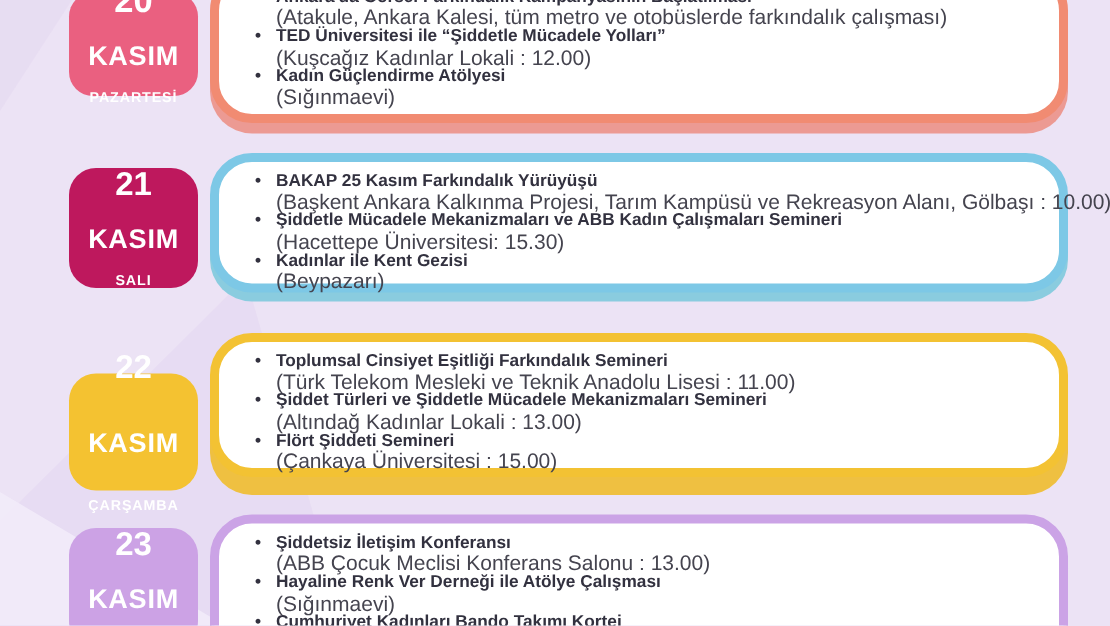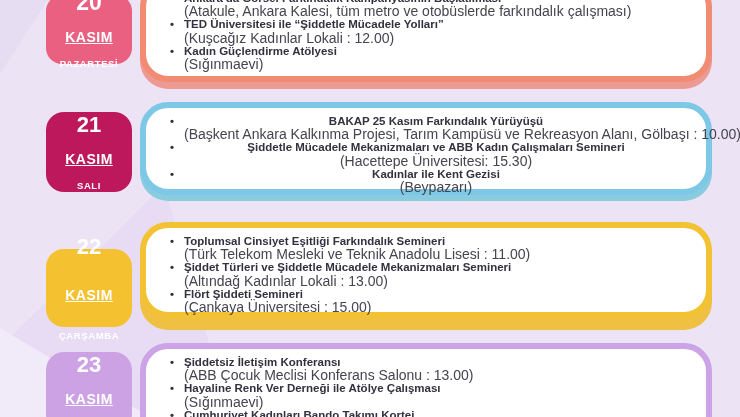--- a/index.html
+++ b/index.html
@@ -31,38 +31,38 @@
     opacity:.7;
   }
 
   
   .badge{
     position:absolute;left:46px;width:86px;
     border-radius:18px;color:#fff;text-align:center;
     display:flex;flex-direction:column;justify-content:center;align-items:center;
   }
   .badge .num{font-weight:700;font-size:22px;line-height:1.05;}
-  .badge .month{font-weight:700;font-size:14px;line-height:1.1;letter-spacing:.5px;margin-top:16px;text-decoration:underline;}
+  .badge .month{font-weight:700;font-size:18px;line-height:1.1;letter-spacing:.5px;margin-top:16px;}
   .badge .weekday{font-weight:700;font-size:9.5px;line-height:1.2;letter-spacing:.6px;margin-top:12px;}
 
   .badge-1{top:-5px;height:69px;background:#ea6080;border-radius:16px;}
   .badge-1 .num{font-size:23px;}
   .badge-2{top:112px;height:80px;background:#be185d;}
   .badge-3{top:249px;height:78px;background:#f4c231;gap:14px;}
   .badge-4{top:352px;height:80px;background:#cca2e5;}
 
   
   .evbox{
     position:absolute;left:140px;width:572px;
     background:#fff;border-radius:28px;box-sizing:border-box;
     border:6px solid transparent;
     padding:7px 18px 6px 22px;
   }
   .evbox-1{top:-21px;height:103px;border-color:#f18b72;box-shadow:0 7px 0 #ec9a93;}
-  .evbox-2{top:102px;height:93px;border-color:#7dc8e6;box-shadow:0 6px 0 #8accdf;text-align:center;}
+  .evbox-2{top:102px;height:93px;border-color:#7dc8e6;box-shadow:0 6px 0 #8accdf;}
   .evbox-3{top:222px;height:96px;border-color:#f3c233;box-shadow:0 12px 0 #efc041;}
   .evbox-4{top:343px;height:110px;border-color:#cba3e6;box-shadow:0 8px 0 #c9a5df;}
 
   .event{white-space:nowrap;}
   .event-title{
     font-weight:700;font-size:11.5px;line-height:13.2px;color:#32313f;
     padding-left:16px;position:relative;
   }
   .event-title::before{
     content:"•";position:absolute;left:2px;top:0;font-size:11.5px;color:#32313f;

